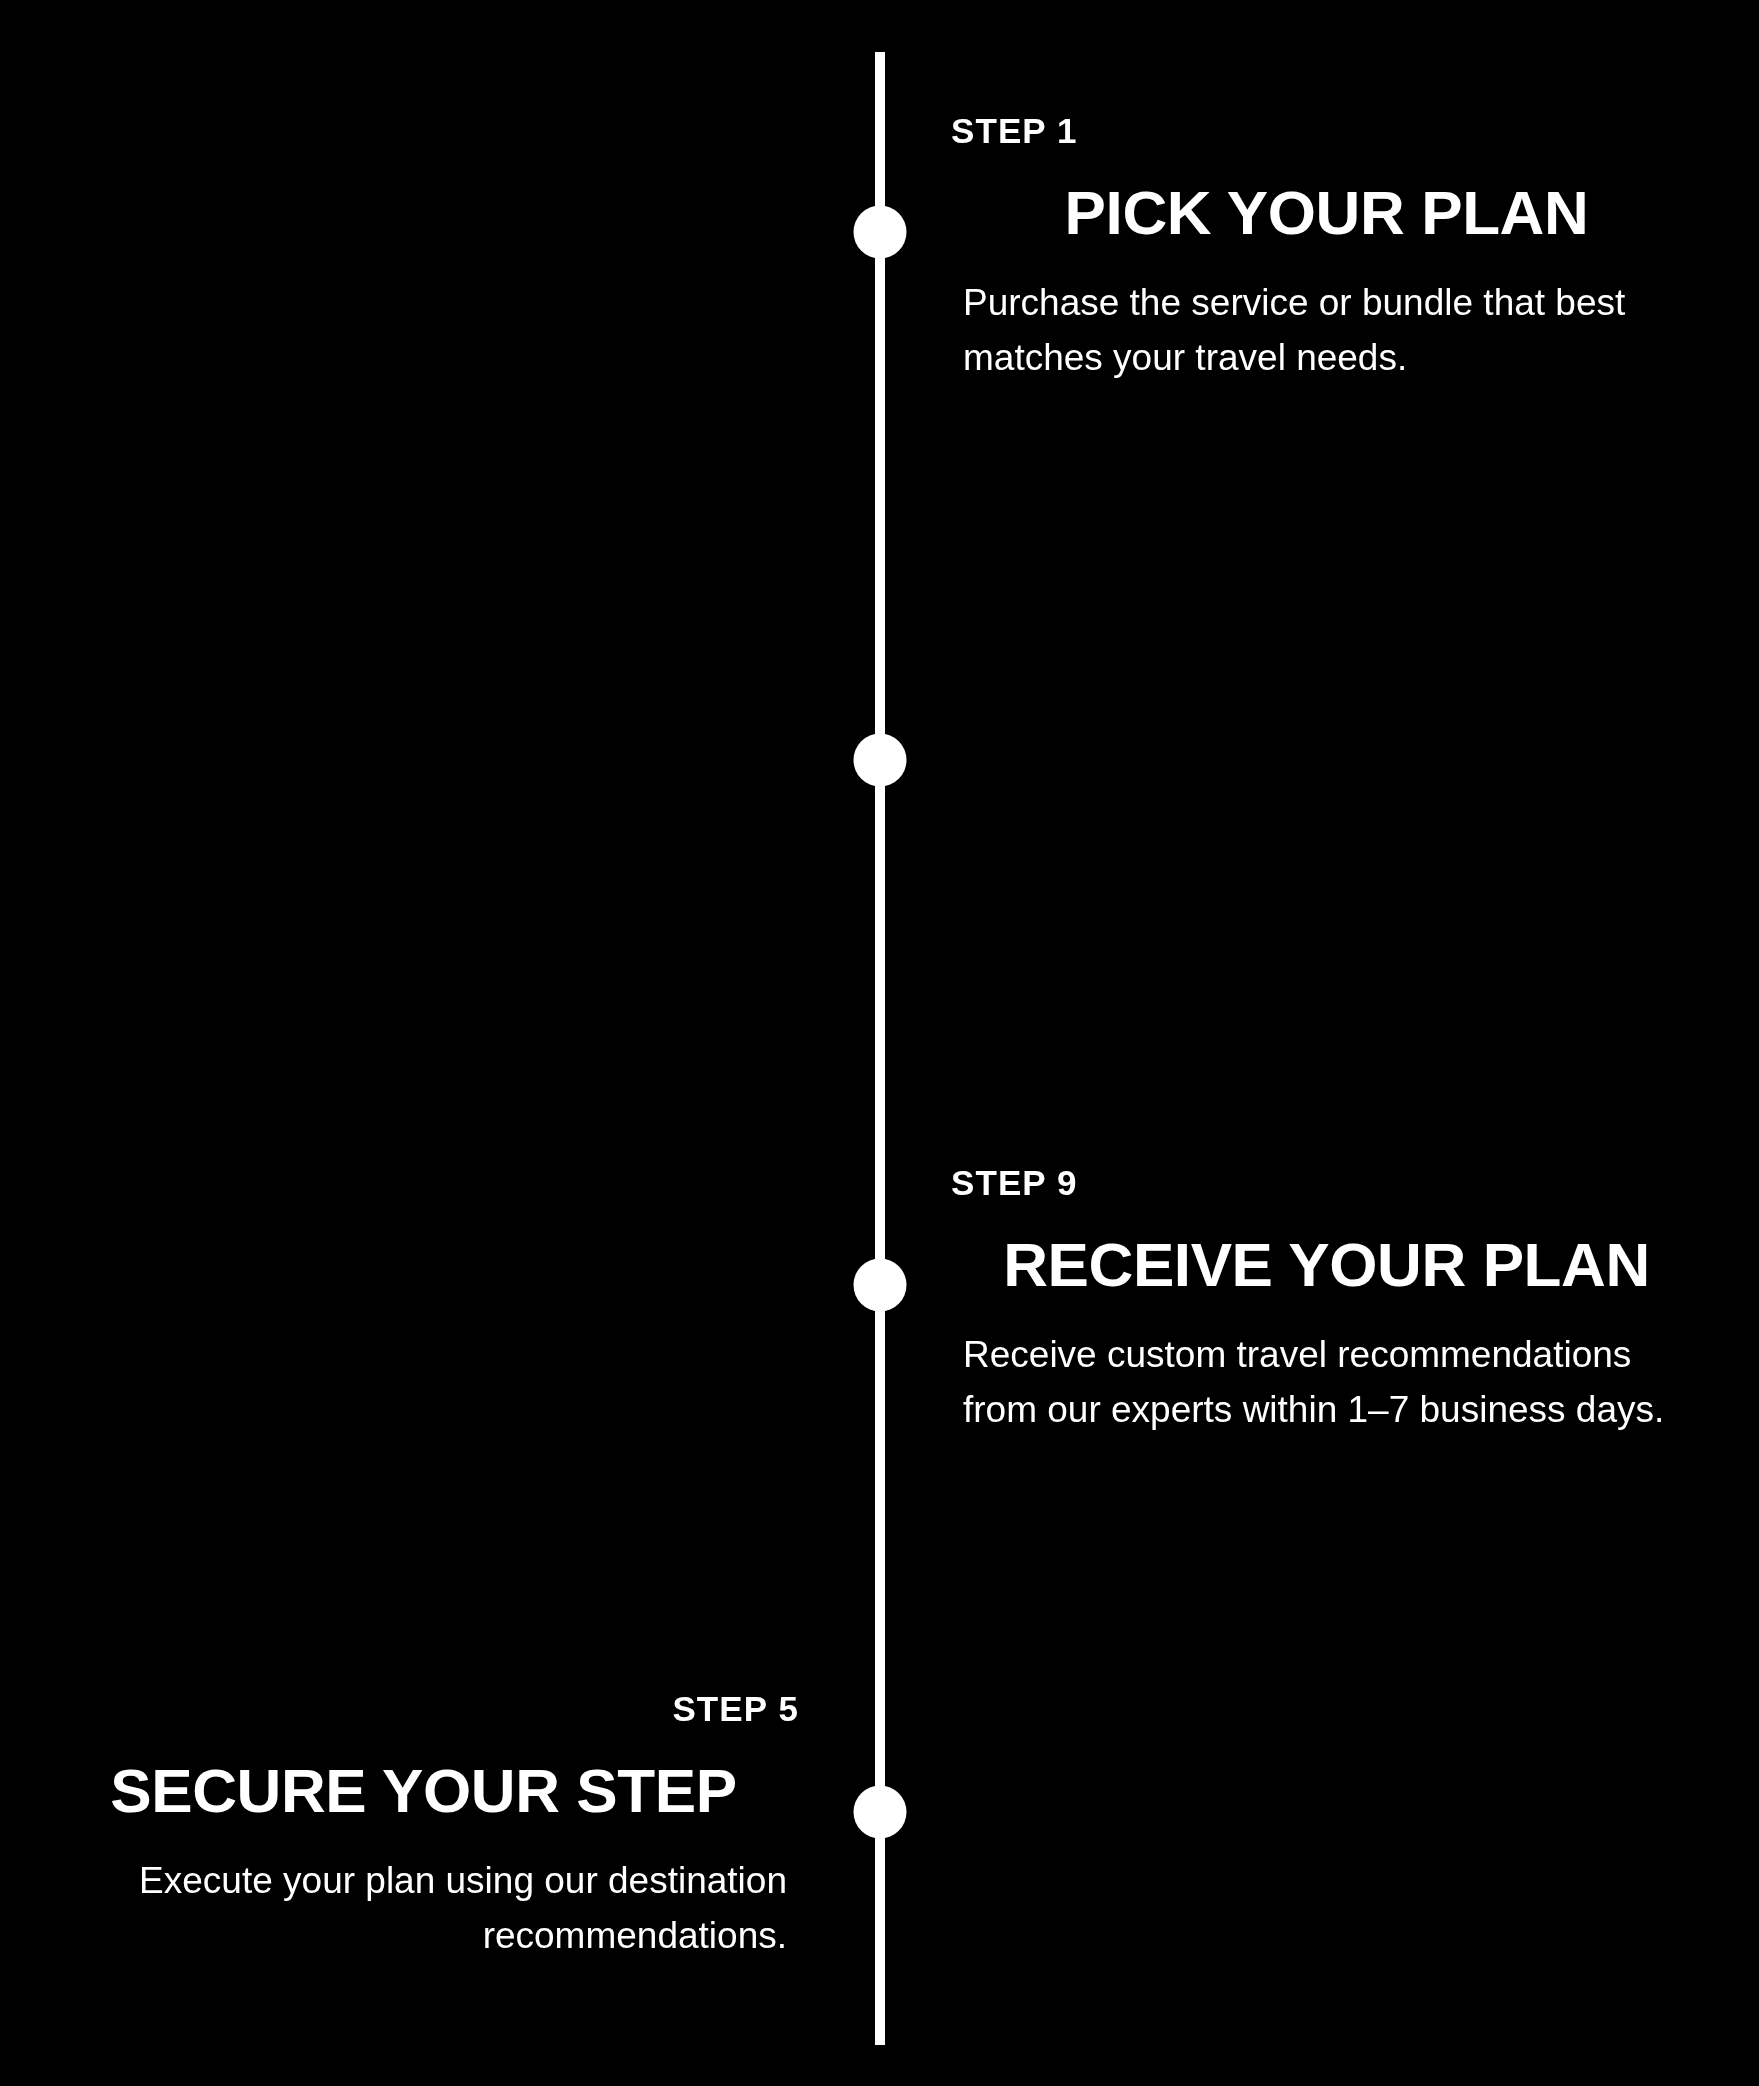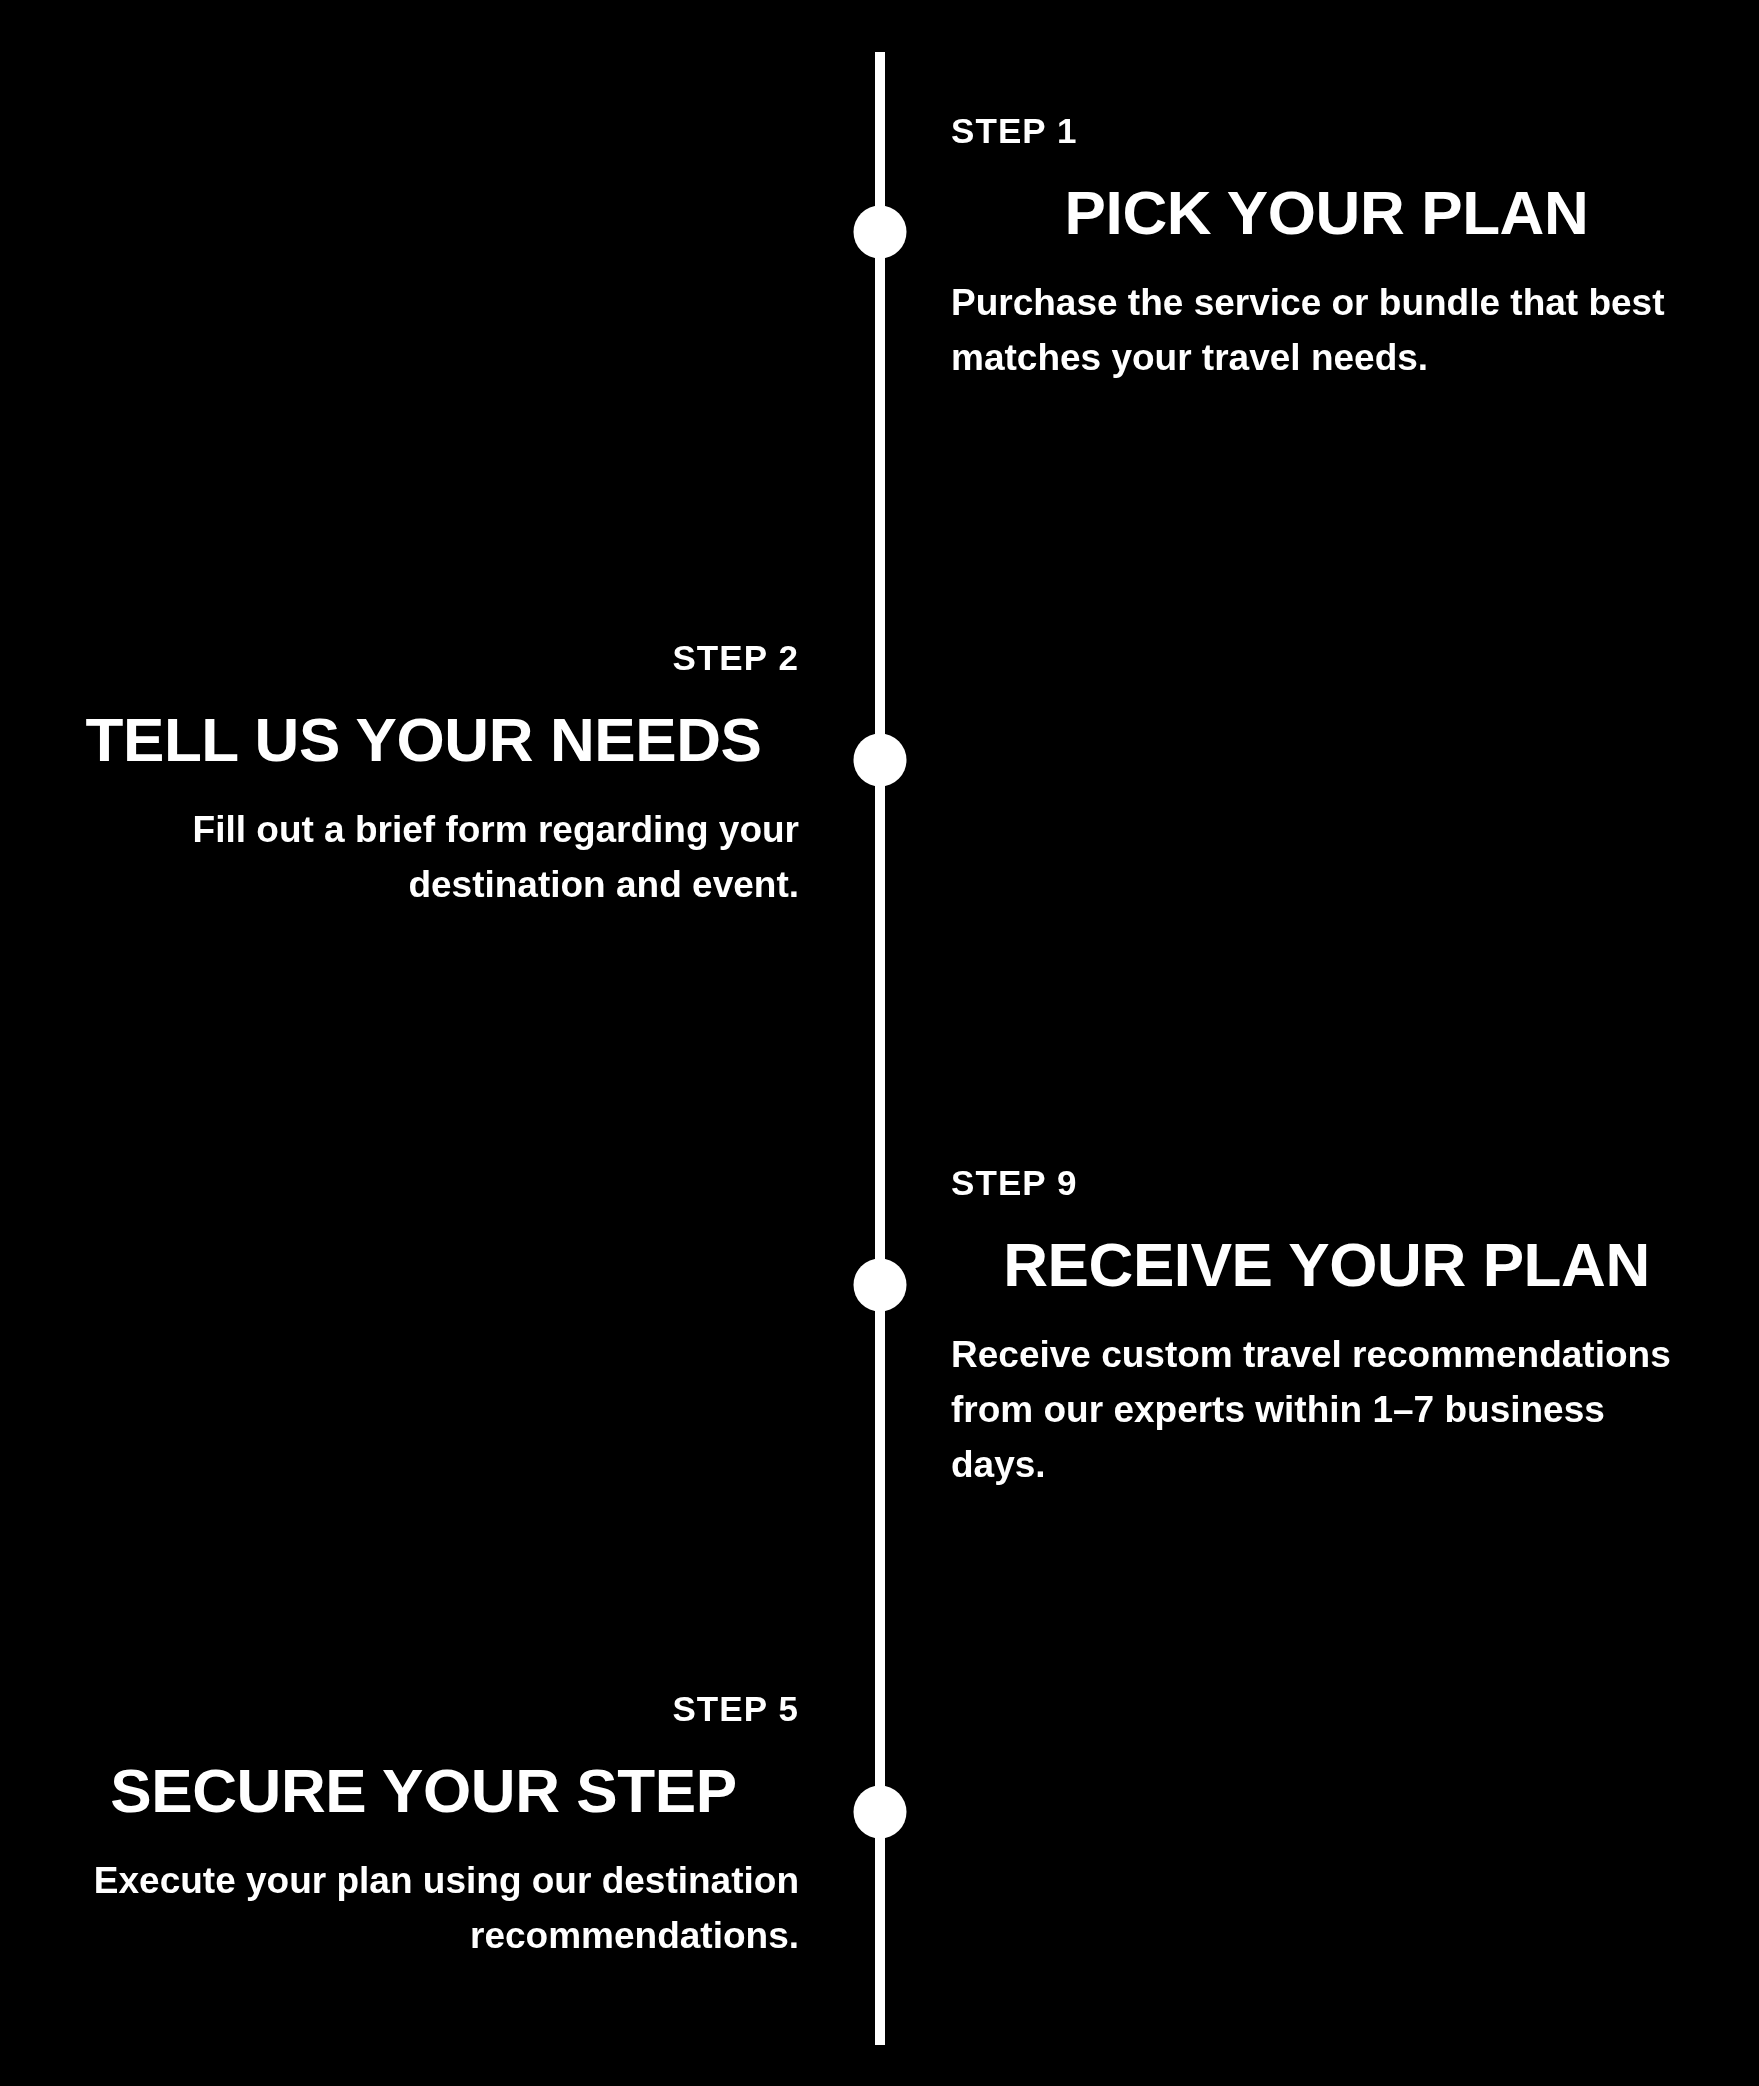--- a/index.html
+++ b/index.html
@@ -73,47 +73,42 @@
     line-height: 1.0;
     letter-spacing: -0.4px;
     color: #ffffff;
     margin: 0 0 31px 0;
     white-space: nowrap;
     text-align: center;
   }
 
   .step-desc {
     font-size: 37px;
-    font-weight: 700;
+    font-weight: 400;
     line-height: 55px;
     letter-spacing: 0px;
     color: #ffffff;
-    margin: 0;
+    margin: 12px;
   }
 </style>
 </head>
 <body>
 
 <div id="timeline-root">
 
   <div class="spine"></div>
 
   <div class="node-dot" style="top:232px;"></div>
   <div class="step-block side-right" style="top:113px;">
     <div class="step-label">STEP 1</div>
     <div class="step-title">PICK YOUR PLAN</div>
     <div class="step-desc">Purchase the service or bundle that best matches your travel needs.</div>
   </div>
 
   <div class="node-dot" style="top:760px;"></div>
-  <div class="step-block side-left" style="top:640px;">
-    <div class="step-label">STEP 2</div>
-    <div class="step-title">TELL US YOUR NEEDS</div>
-    <div class="step-desc">Fill out a brief form regarding your destination and event.</div>
-  </div>
 
   <div class="node-dot" style="top:1285px;"></div>
   <div class="step-block side-right" style="top:1165px;">
     <div class="step-label">STEP 9</div>
     <div class="step-title">RECEIVE YOUR PLAN</div>
     <div class="step-desc">Receive custom travel recommendations from our experts within 1–7 business days.</div>
   </div>
 
   <div class="node-dot" style="top:1812px;"></div>
   <div class="step-block side-left" style="top:1691px;">

